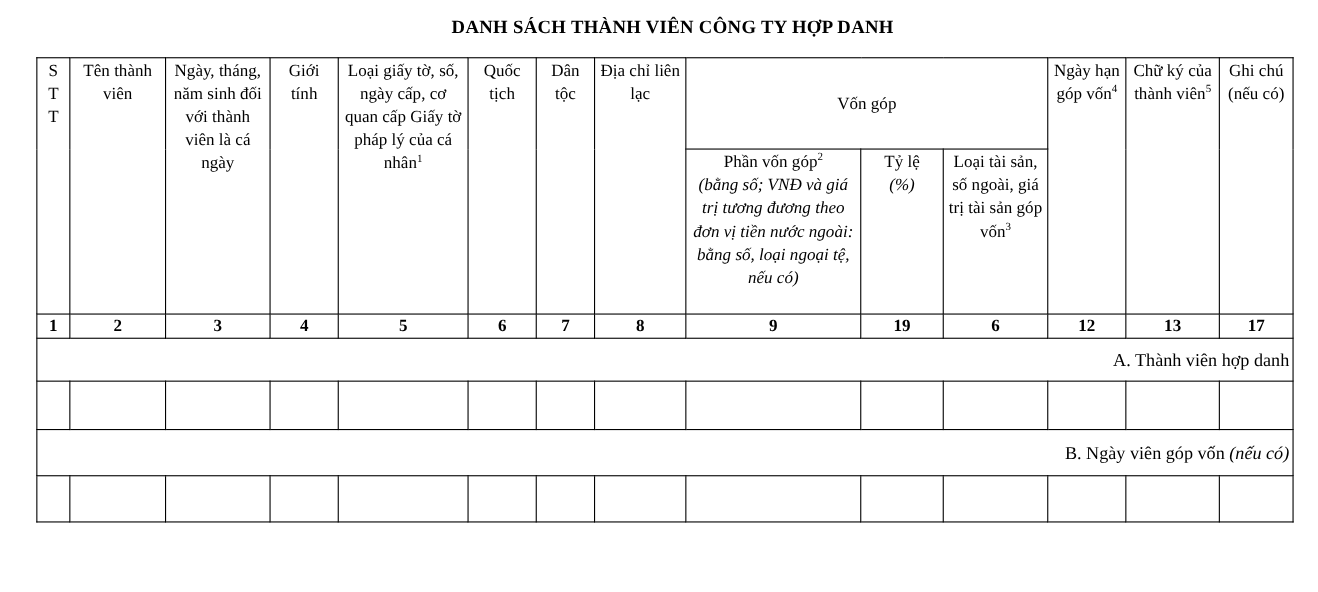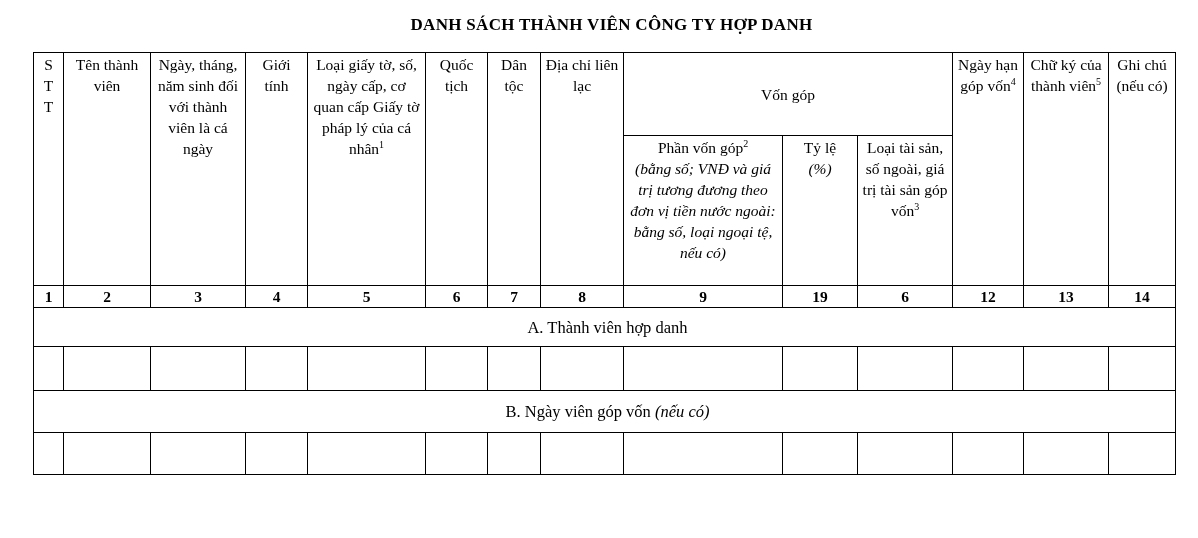--- a/index.html
+++ b/index.html
@@ -37,21 +37,21 @@
     vertical-align: top;
     padding: 1px 3px;
     overflow: hidden;
   }
   tr.hrow1 { height: 83px; }
   tr.hrow2 { height: 150px; }
   tr.hrow1 th[rowspan] { height: 233px; }
   tr.numrow { height: 20px; }
   tr.numrow td { font-weight: bold; padding: 0 2px; vertical-align: middle; }
   tr.secrow td {
-    text-align: center;
+    text-align: right;
     vertical-align: middle;
     padding: 2px 3px 2px 9px;
     font-size: 16.5px;
   }
   tr.secrow-a { height: 39px; }
   tr.emptyrow-a { height: 44px; }
   tr.secrow-b { height: 42px; }
   tr.emptyrow-b { height: 42px; }
   th.group-cell { vertical-align: middle; }
   .pre { white-space: pre-line; }
@@ -112,21 +112,21 @@
         <td>4</td>
         <td>5</td>
         <td>6</td>
         <td>7</td>
         <td>8</td>
         <td>9</td>
         <td>19</td>
         <td>6</td>
         <td>12</td>
         <td>13</td>
-        <td>14</td>
+        <td>17</td>
       </tr>
       <tr class="secrow secrow-a">
         <td colspan="14"><span>A. Thành viên hợp danh</span></td>
       </tr>
       <tr class="emptyrow-a">
         <td></td>
         <td></td>
         <td></td>
         <td></td>
         <td></td>

